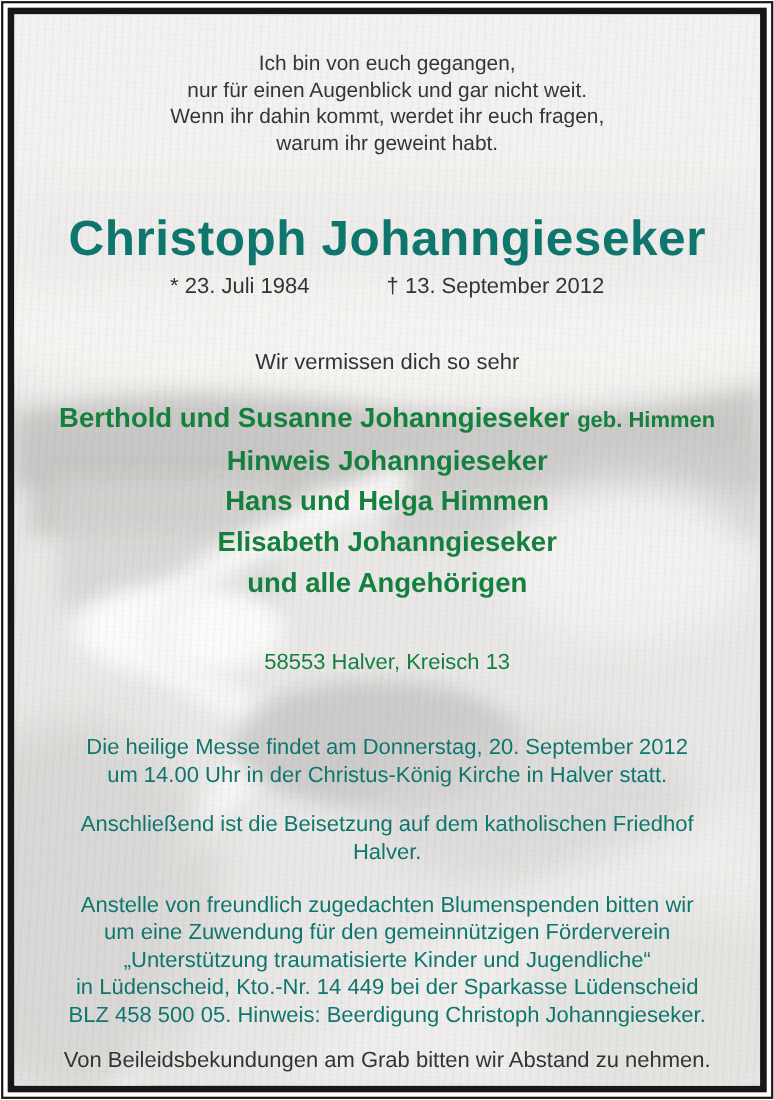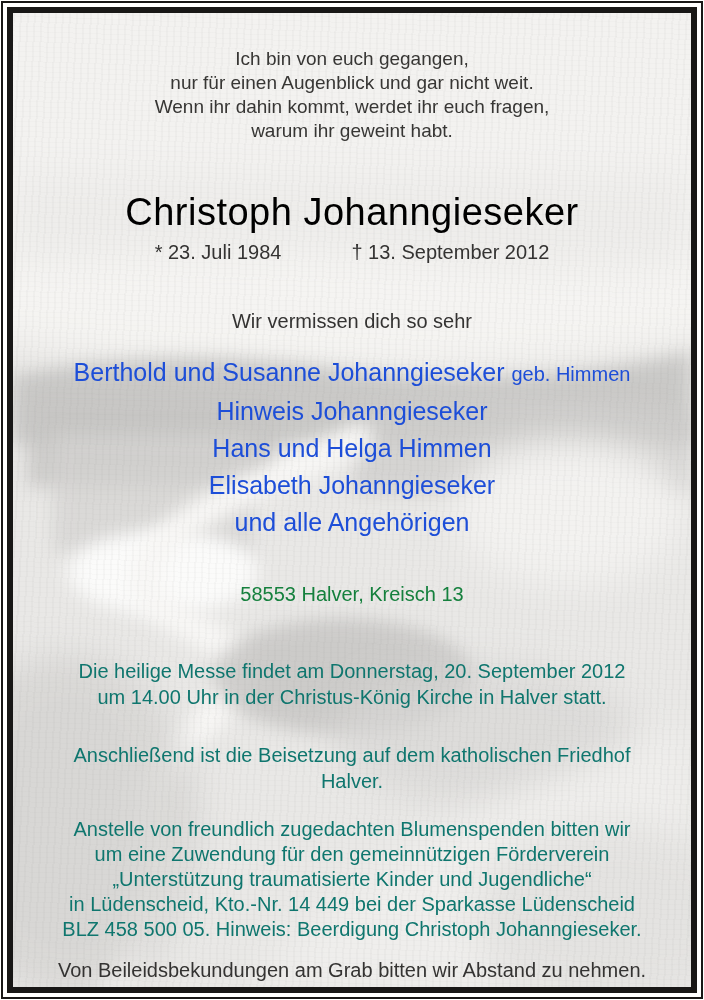--- a/index.html
+++ b/index.html
@@ -38,34 +38,34 @@
     pointer-events: none;
   }
   .content {
     position: relative; z-index: 2;
     text-align: center;
     color: #31302e;
   }
   .poem { padding-top: 34px; font-size: 19px; line-height: 24px; color: #373634; }
   .name {
     margin: 48px 0 0 0;
-    font-size: 38px; font-weight: 400; letter-spacing: 0.5px;
-    color: #000000; line-height: 1.15;
+    font-size: 45px; font-weight: 700; letter-spacing: 0.5px;
+    color: #0f766e; line-height: 1.15;
   }
   .dates {
     margin-top: 6px; font-size: 20px; color: #343332;
     display: flex; justify-content: center; gap: 70px;
   }
   .intro { margin-top: 46px; font-size: 20px; color: #343332; }
-  .family { margin-top: 21px; font-size: 25px; line-height: 37px; color: #1d4ed8; }
+  .family { margin-top: 21px; font-size: 25px; line-height: 37px; color: #15803d; font-weight: bold; }
   .family .note { font-size: 20px; }
   .address { margin-top: 42px; font-size: 20px; color: #15803d; }
   .para { font-size: 20px; line-height: 26px; color: #0f766e; }
   .service   { margin-top: 52px; }
-  .burial    { margin-top: 32px; }
+  .burial    { margin-top: 18px; }
   .donations { margin-top: 23px; line-height: 25px; }
   .final     { margin-top: 17px; font-size: 20px; color: #343332; }
 </style>
 </head>
 <body>
 
 <div class="sheet">
   <div class="outer-rule"></div>
 
   <div class="inner-frame">

